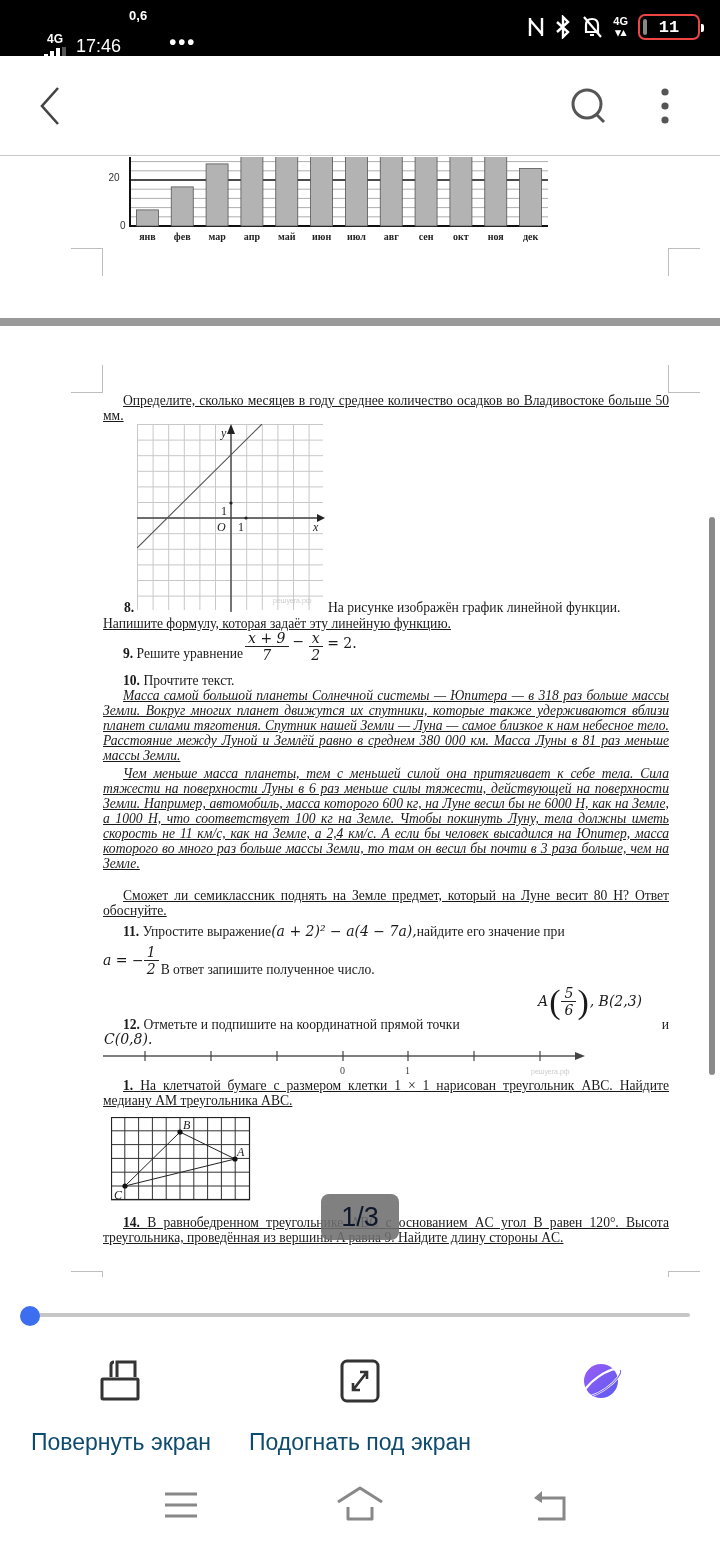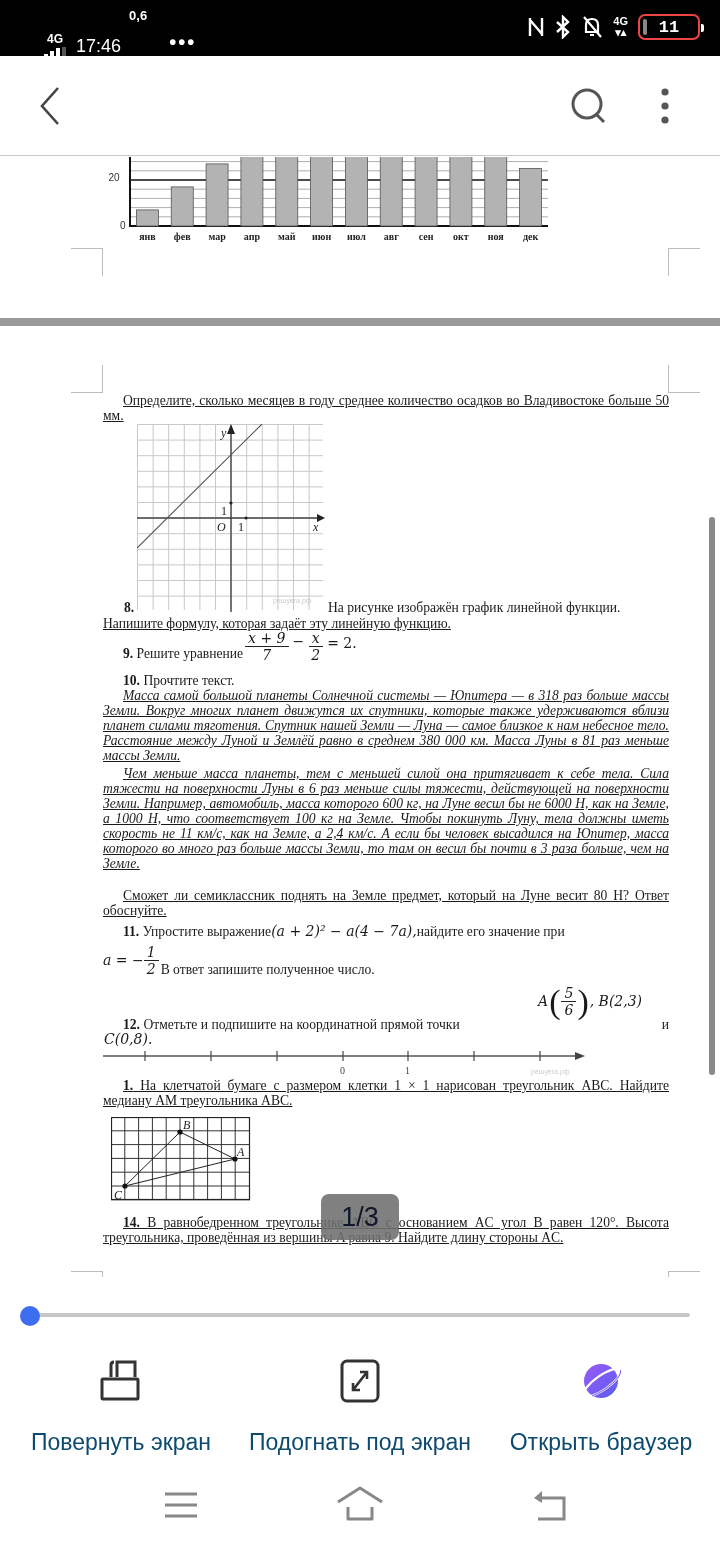--- a/index.html
+++ b/index.html
@@ -351,21 +351,20 @@
       <defs>
           <linearGradient id="pg" x1="0" y1="0" x2="1" y2="1">
             <stop offset="0" stop-color="#9b5cf6"></stop>
             <stop offset="1" stop-color="#5b5cf0"></stop>
           </linearGradient>
         </defs>
       <circle cx="22" cy="22" r="17" fill="url(#pg)"></circle>
       <ellipse cx="22" cy="24" rx="22" ry="7" transform="rotate(-35 22 22)" fill="none" stroke="#fff" stroke-width="2.2"></ellipse>
       <ellipse cx="22" cy="24" rx="22" ry="7" transform="rotate(-35 22 22)" fill="none" stroke="#7a5cf0" stroke-width="1" stroke-dasharray="40 200"></ellipse>
     </svg>
-    <span class="lbl">Открыть браузер</span>
   </div>
 </div>
 
 <div class="navbar">
   <div class="nav-btn" style="left:155px">
     <svg width="50" height="40" viewBox="0 0 50 40">
         <path d="M10 9 L42 9 M10 20 L42 20 M10 31 L42 31" stroke="#888" stroke-width="3"></path>
       </svg>
   </div>
   <div class="nav-btn" style="left:335px">

